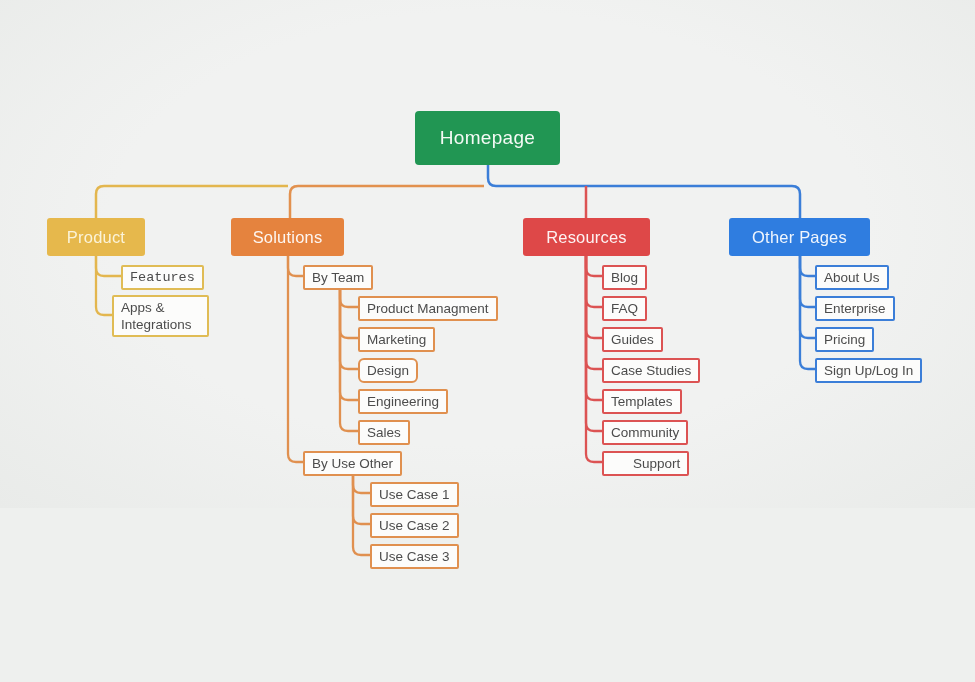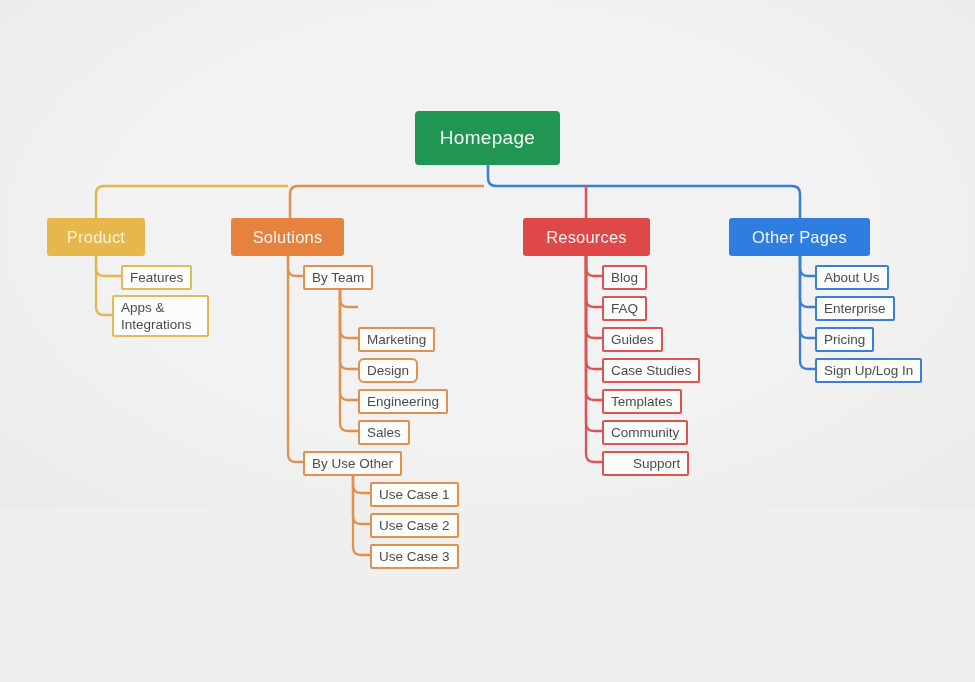--- a/index.html
+++ b/index.html
@@ -92,24 +92,25 @@
     </g>
   </svg>
 
   <div class="node root" style="left:415px;top:111px;">Homepage</div>
 
   <div class="node parent product" style="left:47px;top:218px;width:98px;">Product</div>
   <div class="node parent solutions" style="left:231px;top:218px;width:113px;">Solutions</div>
   <div class="node parent resources" style="left:523px;top:218px;width:127px;">Resources</div>
   <div class="node parent other" style="left:729px;top:218px;width:141px;">Other Pages</div>
 
-  <div class="leaf product" style="left:121px;top:265px;">Features</div>
+  <div class="leaf product" style="left:121px;top:265px;font-family:Liberation Mono, monospace;">Features</div>
   <div class="leaf product wrap" style="left:112px;top:295px;">Apps &amp; Integrations</div>
 
   <div class="leaf solutions" style="left:303px;top:265px;">By Team</div>
+  <div class="leaf solutions" style="left:358px;top:296px;">Product Managment</div>
   <div class="leaf solutions" style="left:358px;top:327px;">Marketing</div>
   <div class="leaf solutions" style="left:358px;top:358px;border-radius:6px;">Design</div>
   <div class="leaf solutions" style="left:358px;top:389px;">Engineering</div>
   <div class="leaf solutions" style="left:358px;top:420px;">Sales</div>
   <div class="leaf solutions" style="left:303px;top:451px;">By Use Other</div>
   <div class="leaf solutions" style="left:370px;top:482px;">Use Case 1</div>
   <div class="leaf solutions" style="left:370px;top:513px;">Use Case 2</div>
   <div class="leaf solutions" style="left:370px;top:544px;">Use Case 3</div>
 
   <div class="leaf resources" style="left:602px;top:265px;">Blog</div>

